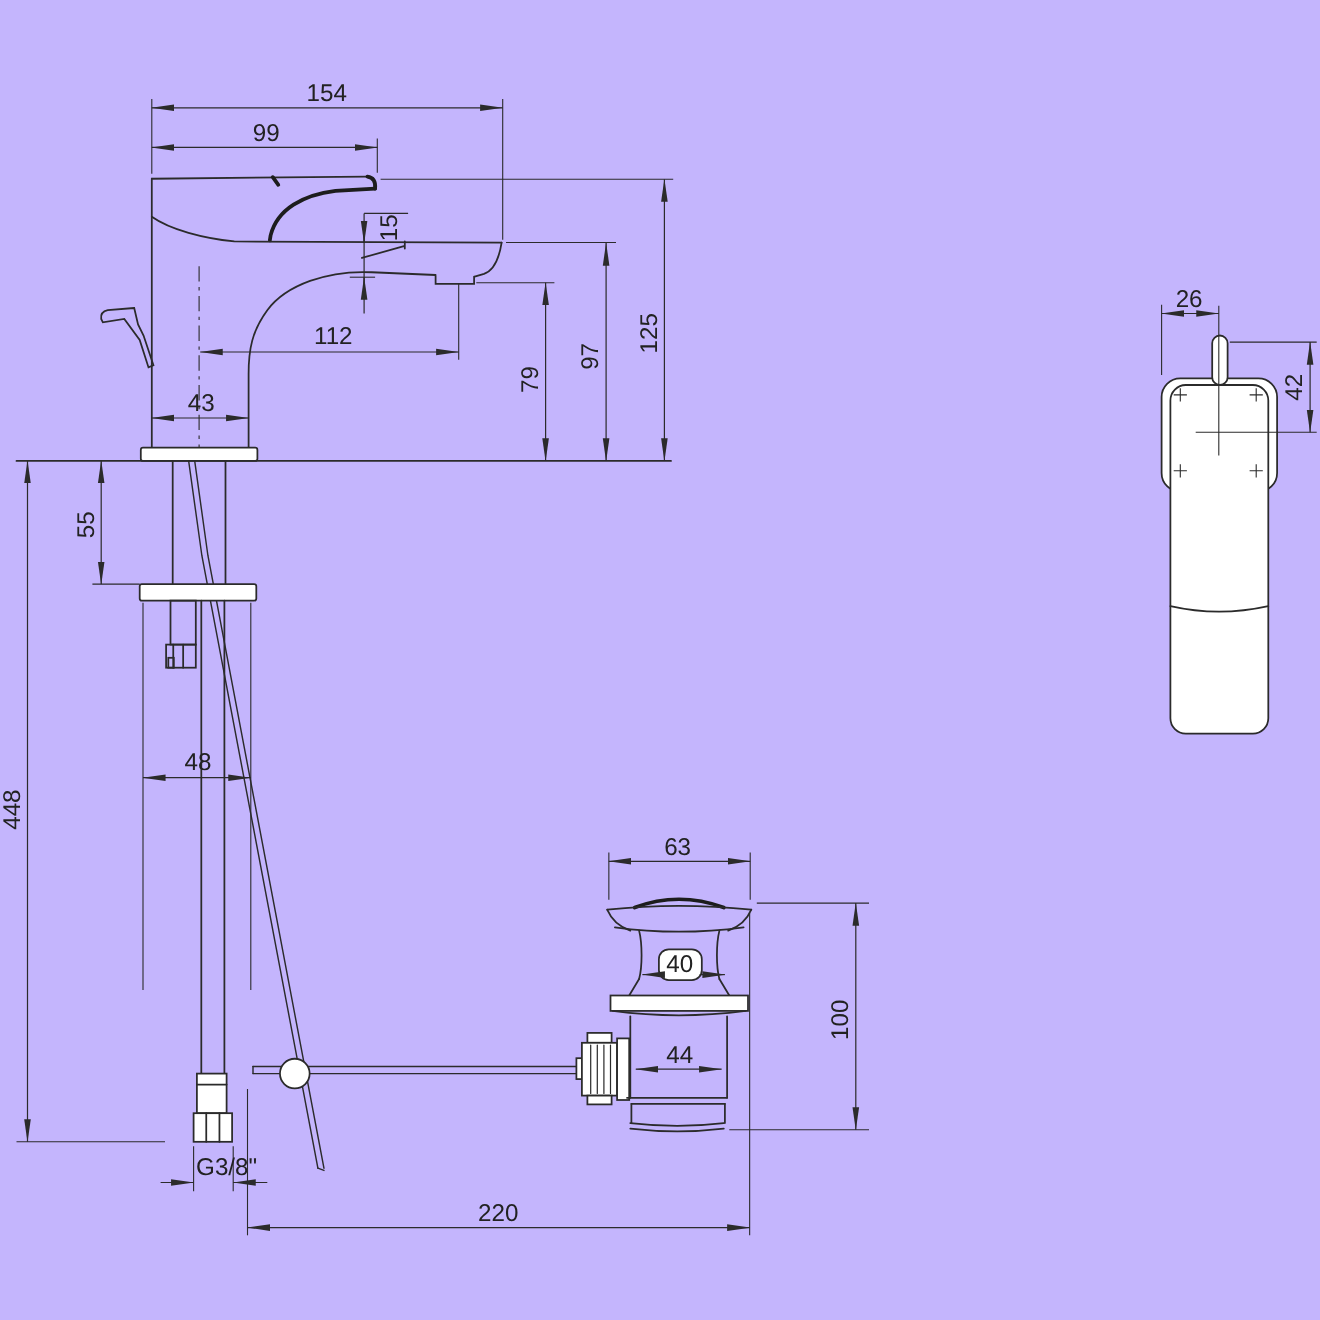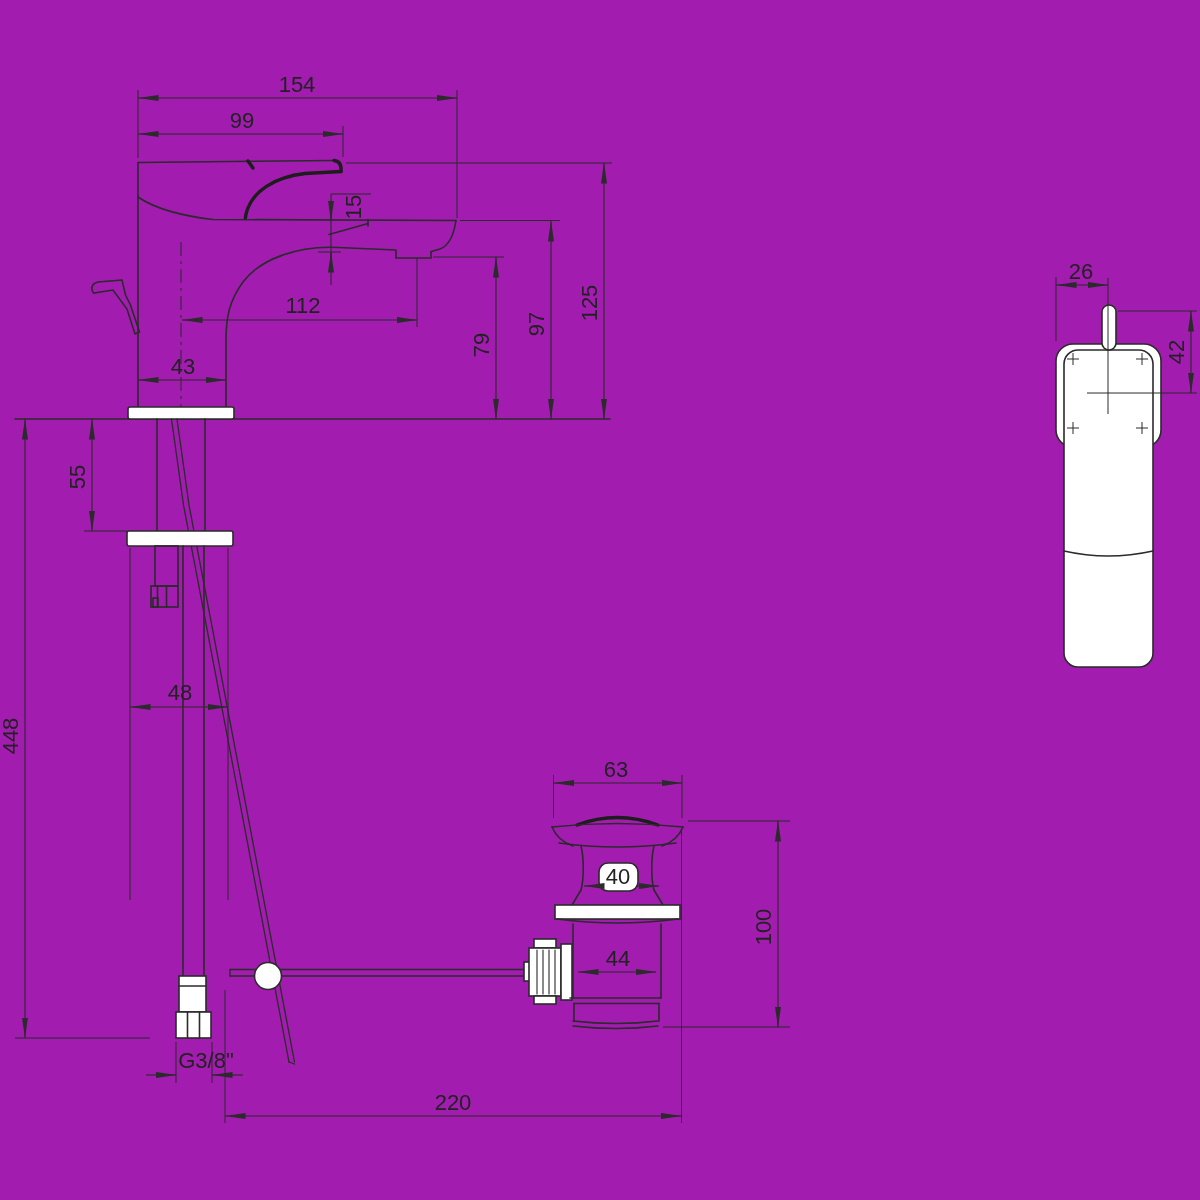--- a/index.html
+++ b/index.html
@@ -1,16 +1,16 @@
 <!DOCTYPE html>
 <html><head>
 <meta charset="utf-8">
 <style>
   html,body{margin:0;padding:0;background:#ffffff;}
-  .stage{width:1200px;height:1200px;position:relative;background:#a21caf;overflow:hidden;}
+  .stage{width:1200px;height:1200px;position:relative;background:#c4b5fd;overflow:hidden;}
   svg{display:block;}
   text{font-family:"Liberation Sans","DejaVu Sans",sans-serif;font-size:22px;fill:#222;}
   .ln{stroke:#2b2b2b;stroke-width:1.6;fill:none;stroke-linecap:round;}
   .bold{stroke:#1d1d1d;stroke-width:3.4;fill:none;stroke-linecap:round;}
   .dim{stroke:#2b2b2b;stroke-width:1.1;fill:none;}
   .ext{stroke:#2b2b2b;stroke-width:1.0;fill:none;}
   .cl{stroke:#2b2b2b;stroke-width:1.0;fill:none;stroke-dasharray:14 5 3 5;}
   .wh{fill:#ffffff;}
 </style>
 </head>

